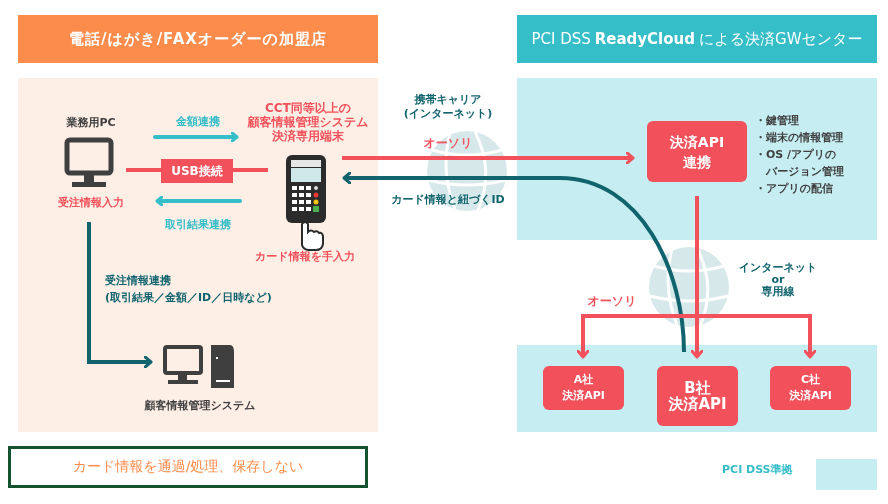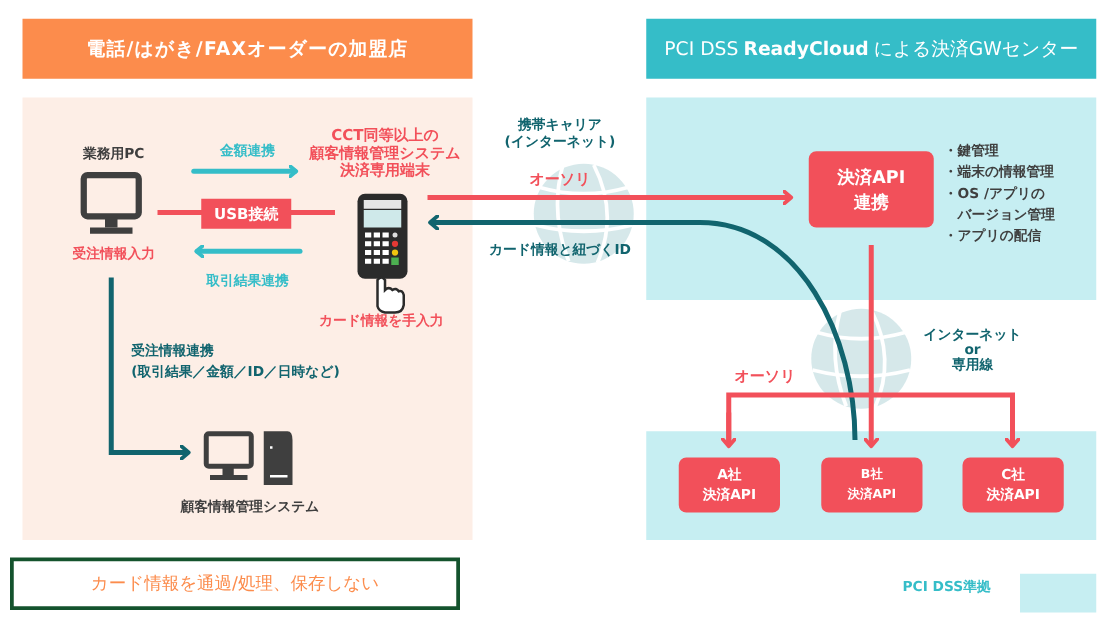--- a/index.html
+++ b/index.html
@@ -173,21 +173,21 @@
   <div>・端末の情報管理</div>
   <div>・OS /アプリの</div>
   <div>　バージョン管理</div>
   <div>・アプリの配信</div>
 </div>
 
 <div class="abs redbox" style="left:543px;top:366px;width:81px;height:44px;font-size:11px;line-height:16px;">
   <div>A社</div>
   <div>決済API</div>
 </div>
-<div class="abs redbox" style="left:657px;top:366px;width:81px;height:44px;font-size:10px;line-height:16px;">
+<div class="abs redbox" style="left:657px;top:366px;width:81px;height:60px;font-size:15px;line-height:16px;">
   <div>B社</div>
   <div>決済API</div>
 </div>
 <div class="abs redbox" style="left:770px;top:366px;width:81px;height:44px;font-size:11px;line-height:16px;">
   <div>C社</div>
   <div>決済API</div>
 </div>
 
 <div class="abs footer-left">カード情報を通過/処理、保存しない</div>
 <div class="abs legend-text">PCI DSS準拠</div>

